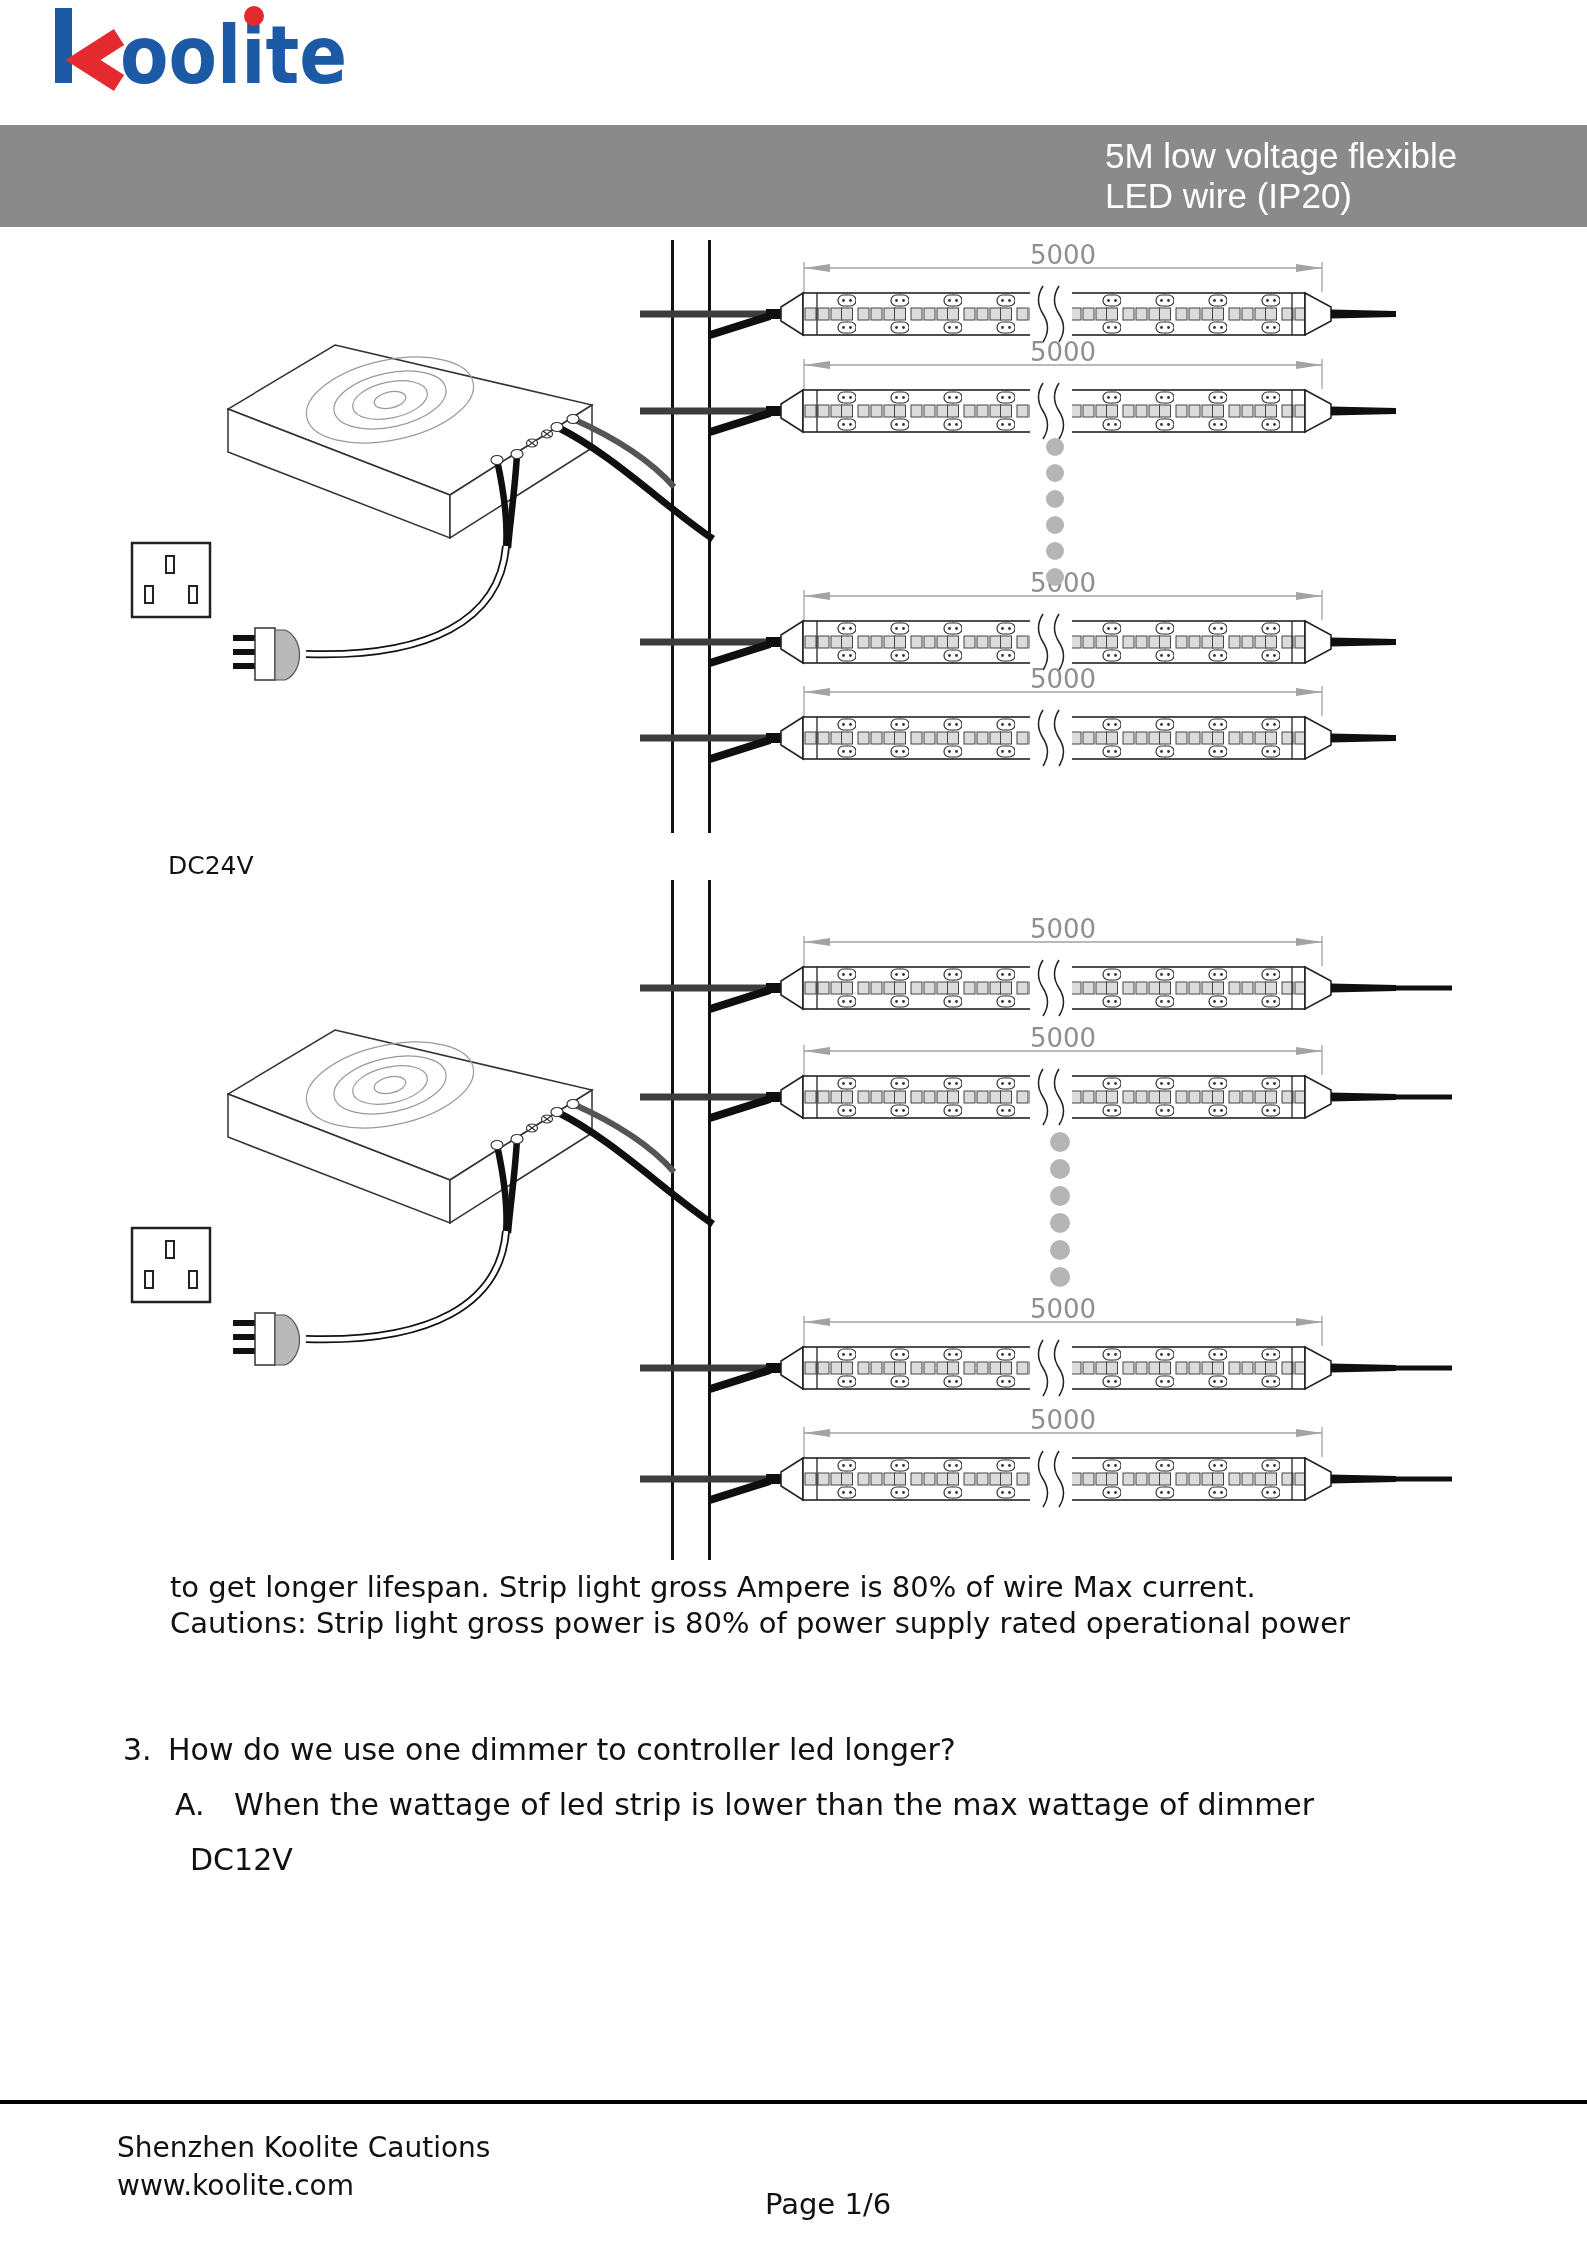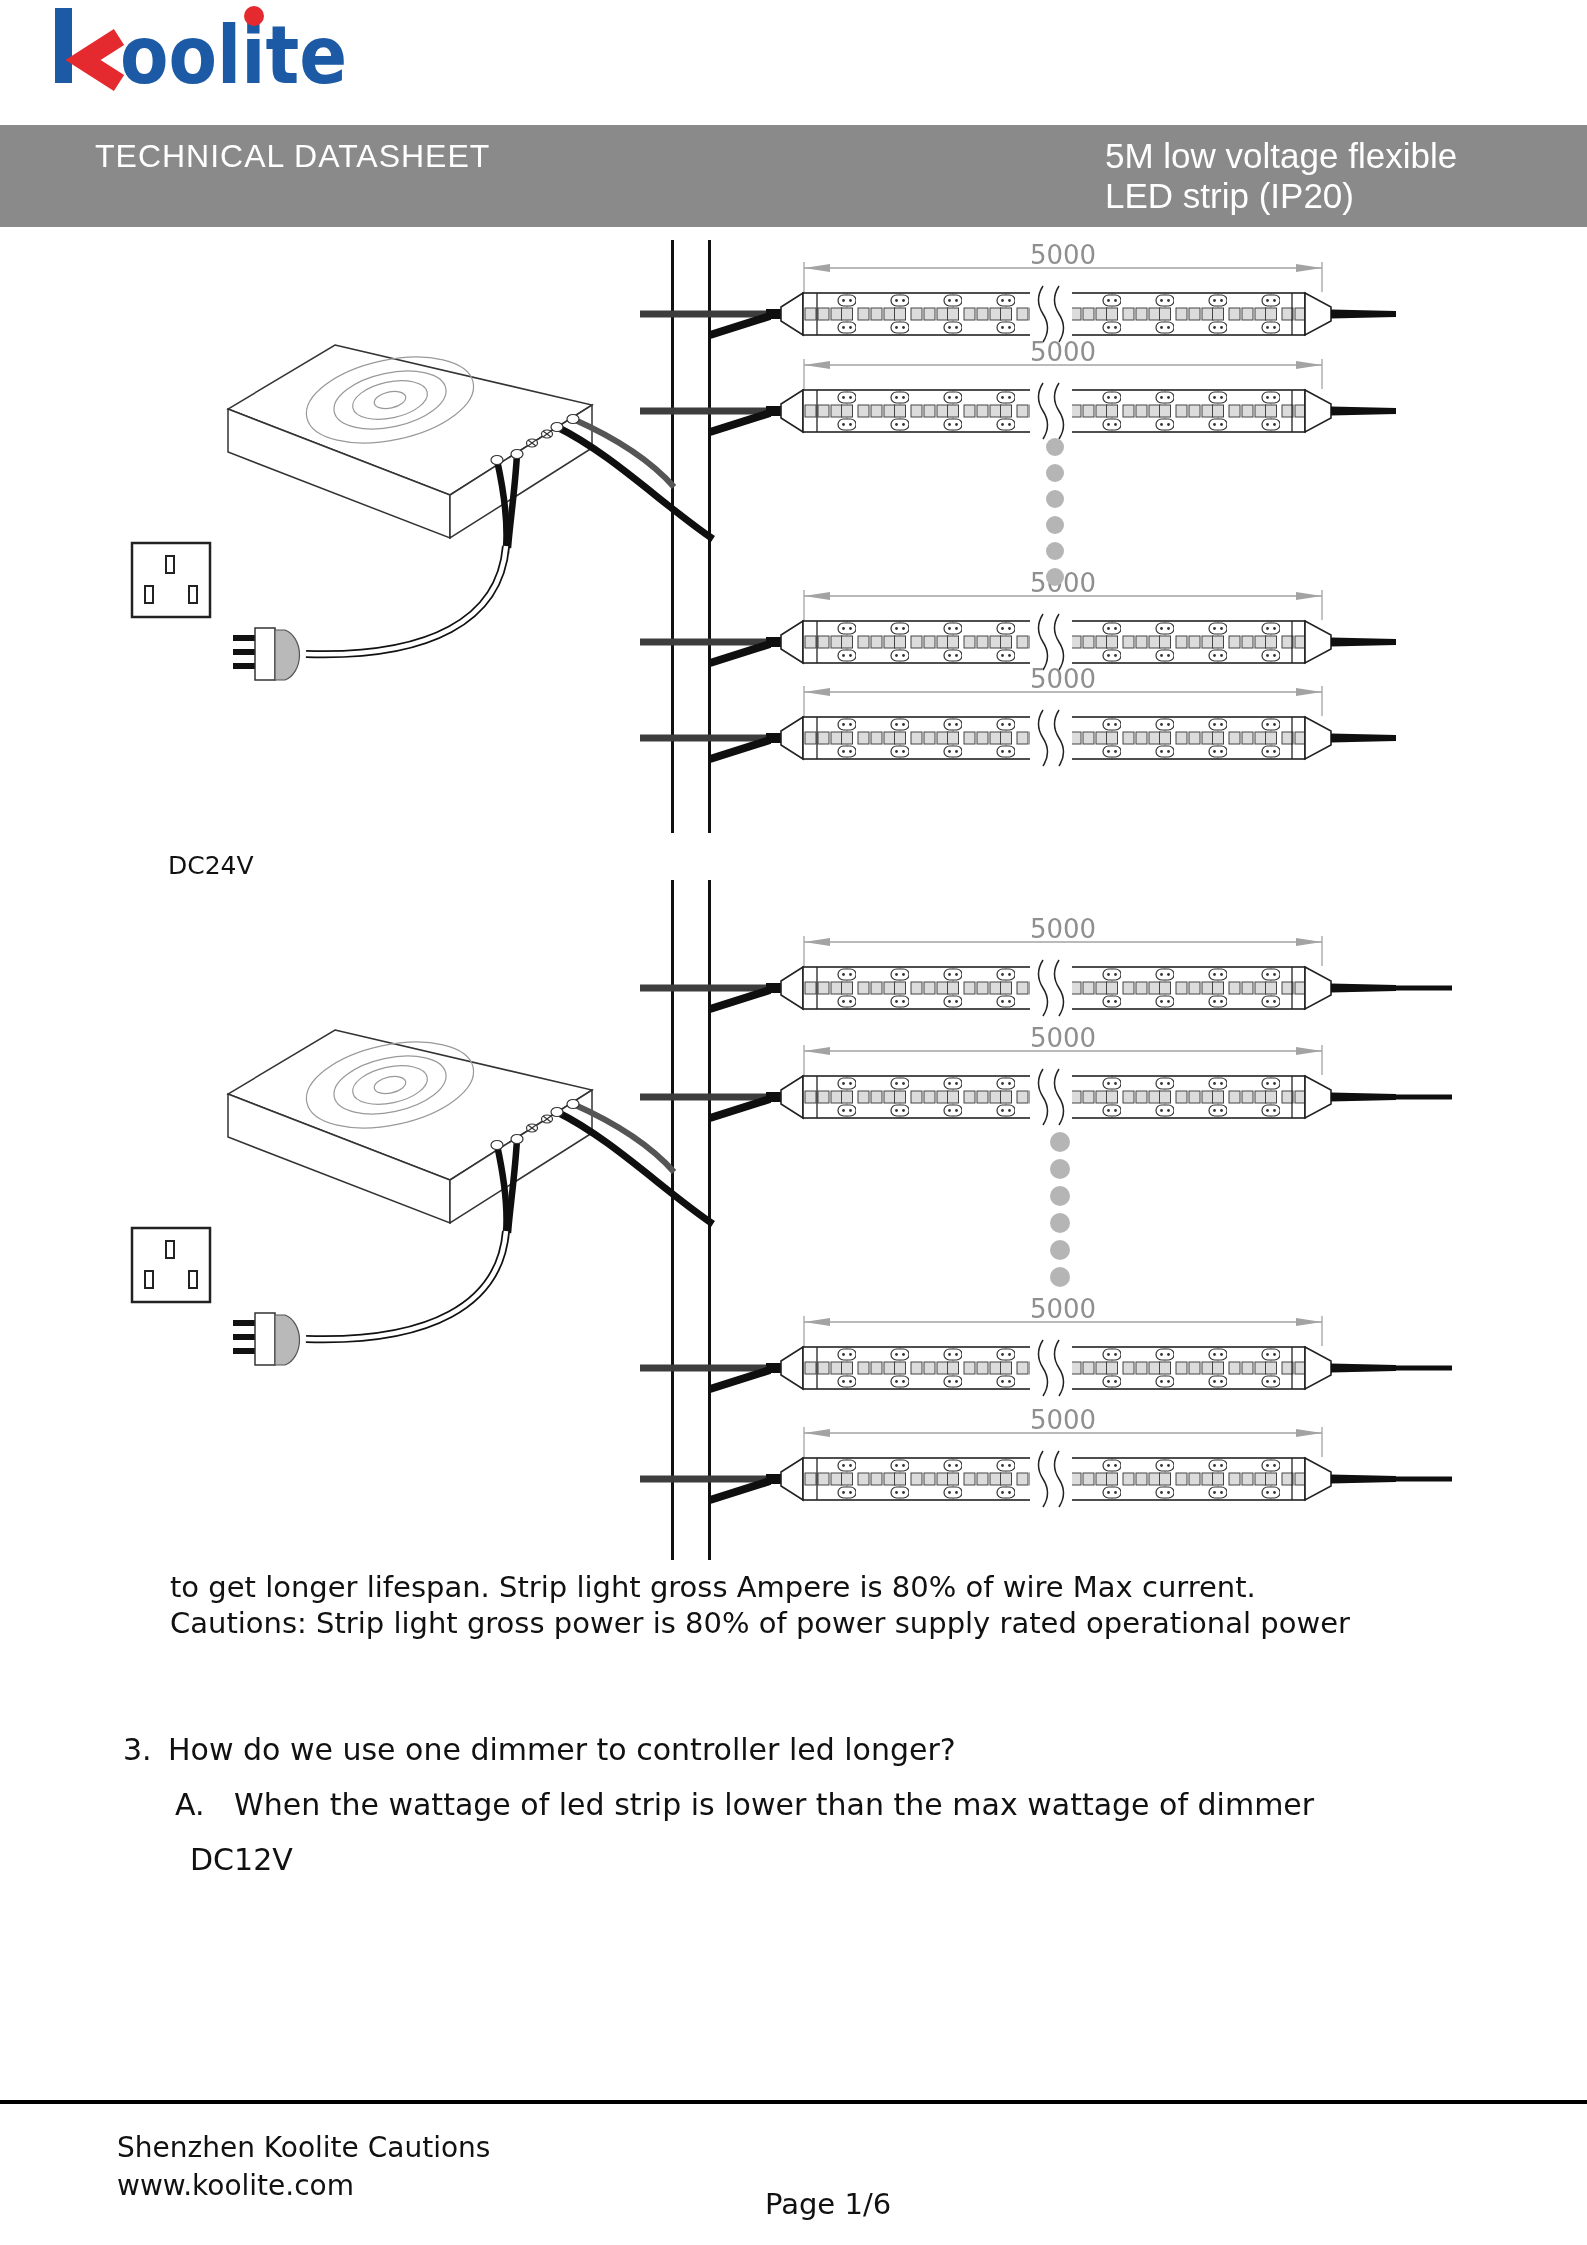--- a/index.html
+++ b/index.html
@@ -36,24 +36,23 @@
 <div>
 
   <svg class="abs" style="left:0;top:0" width="370" height="95" viewBox="0 0 370 95">
     <rect x="55" y="8" width="17" height="75" fill="#1c5aa5"></rect>
     <path d="M119,37 L83,60 L119,83" fill="none" stroke="#e42a2e" stroke-width="19"></path>
     <text x="120" y="83" font-family="DejaVu Sans" font-size="80" font-weight="bold" fill="#1c5aa5" textLength="227" lengthAdjust="spacingAndGlyphs">oolite</text>
     <circle cx="254" cy="16" r="10" fill="#e42a2e"></circle>
   </svg>
 
   <header class="bar">
-    <div class="bar-title">TECHNICAL DATASHEET</div>
     <div class="bar-right">
       <div>5M low voltage flexible</div>
-      <div>LED strip (IP20)</div>
+      <div>LED wire (IP20)</div>
     </div>
   </header>
 
   <svg class="diag" style="top:230px" width="1587" height="615" viewBox="0 0 1587 615">
     <defs>
       <pattern id="ledpat" x="803" y="-21" width="53" height="42" patternUnits="userSpaceOnUse">
         <rect width="53" height="42" fill="#ffffff"></rect>
         <line x1="44" y1="0" x2="44" y2="42" stroke="#b5b5b5" stroke-width="1"></line>
         <rect x="2" y="15" width="11" height="12" fill="#dcdcdc" stroke="#444" stroke-width="1"></rect>
         <rect x="15" y="15" width="11" height="12" fill="#dcdcdc" stroke="#444" stroke-width="1"></rect>

